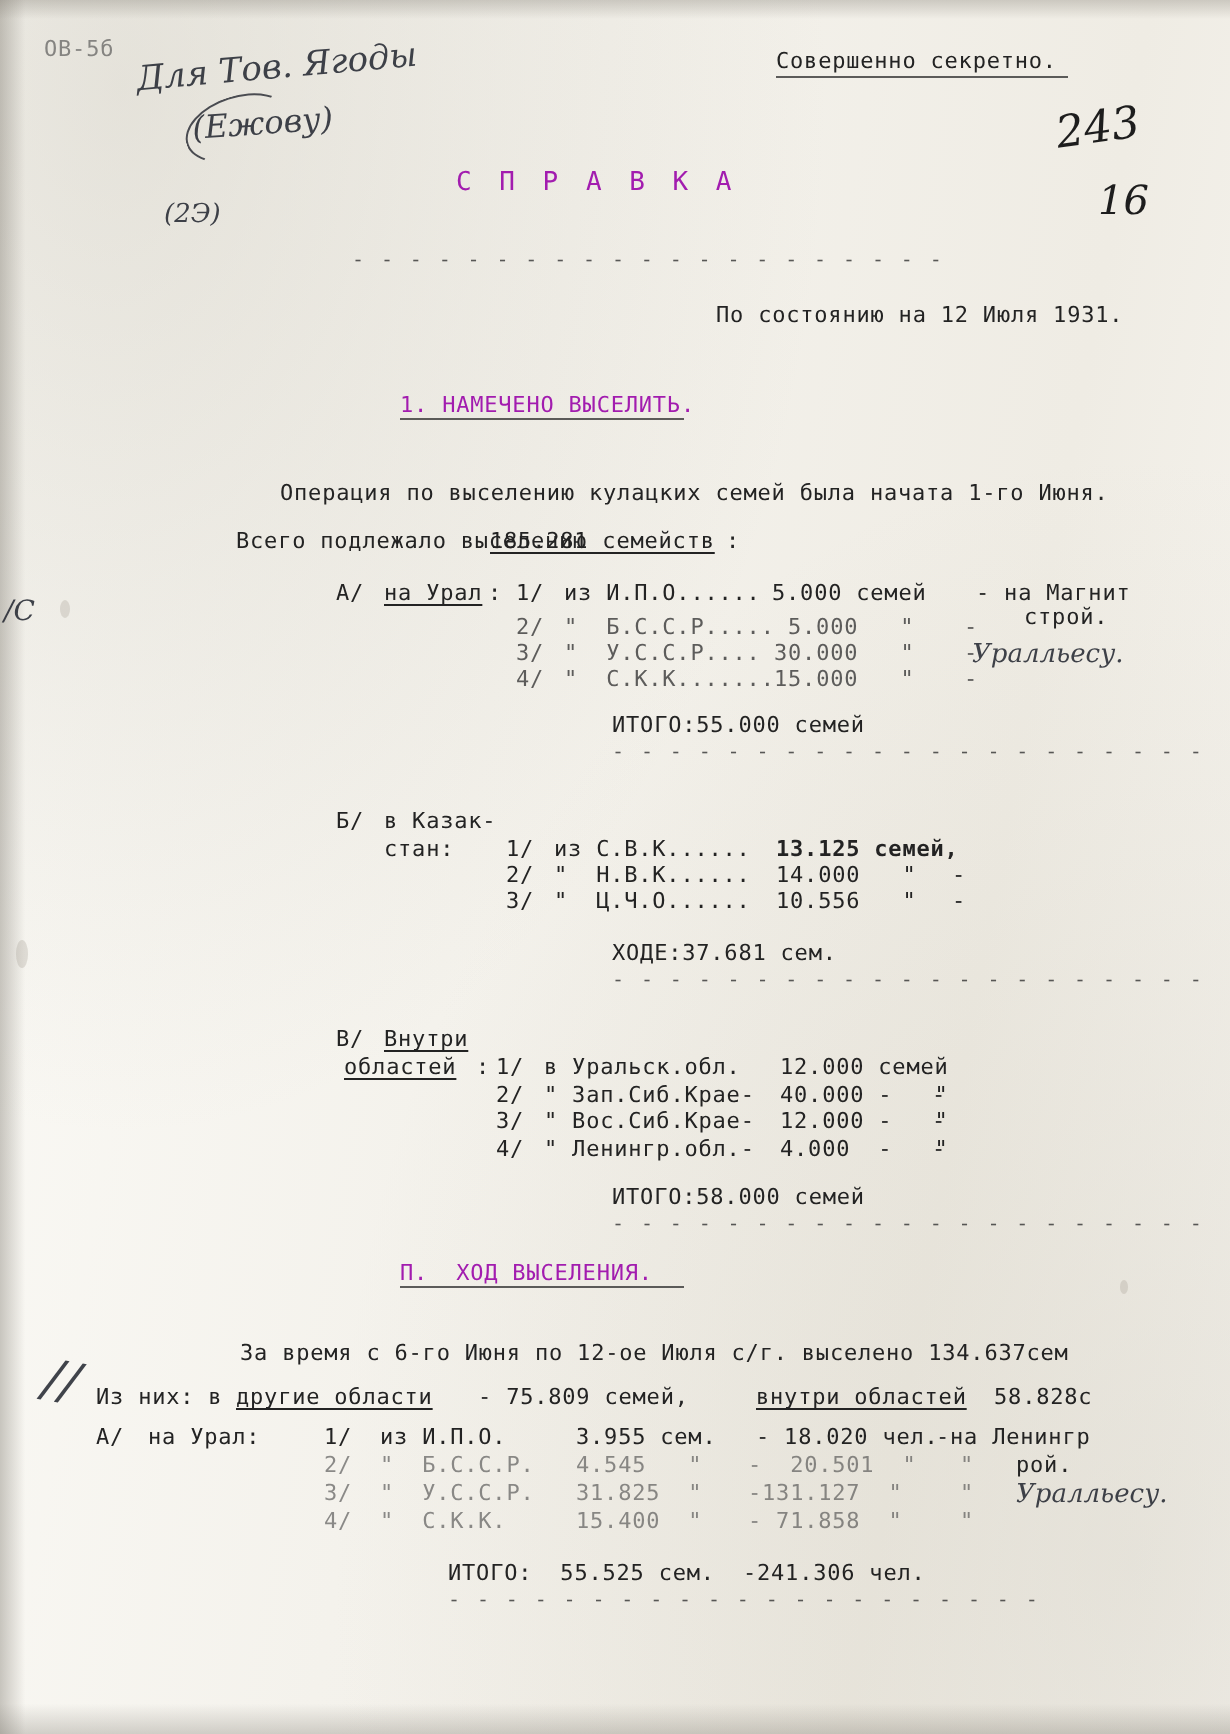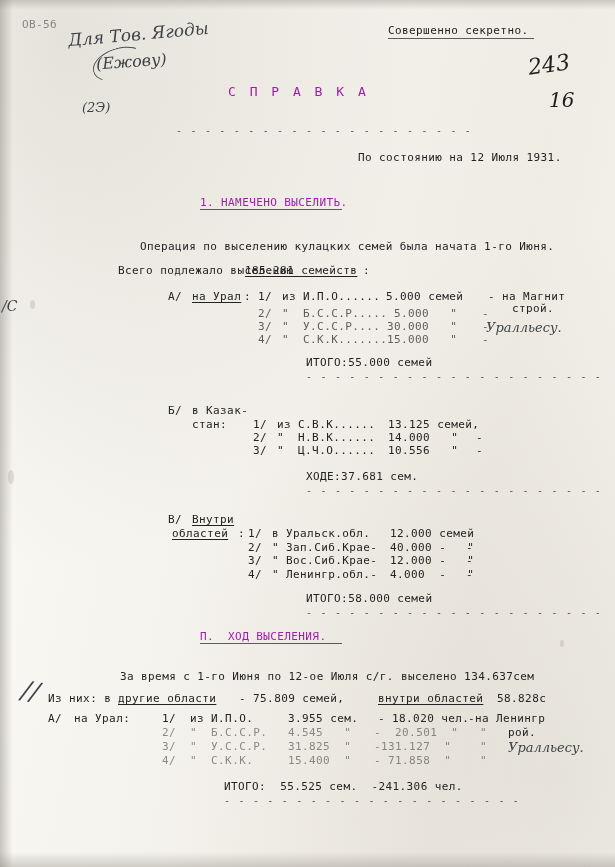--- a/index.html
+++ b/index.html
@@ -187,21 +187,21 @@
 
   <div class="txt" style="left:306px; top:356px;">ИТОГО:55.000 семей</div>
   <div class="txt dash" style="left:306px; top:370px;">- - - - - - - - - - - - - - - - - - - - -</div>
 
   <div class="txt" style="left:168px; top:404px;">Б/</div>
   <div class="txt" style="left:192px; top:404px;">в Казак-</div>
   <div class="txt" style="left:192px; top:418px;">стан:</div>
 
   <div class="txt" style="left:253px; top:418px;">1/</div>
   <div class="txt" style="left:277px; top:418px;">из С.В.К......</div>
-  <div class="txt" style="left:388px; top:418px;">13.125 семей,</div>
+  <div class="txt" style="left:388px; top:418px;font-weight:bold;">13.125 семей,</div>
 
   <div class="txt" style="left:253px; top:431px;">2/</div>
   <div class="txt" style="left:277px; top:431px;">"  Н.В.К......</div>
   <div class="txt" style="left:388px; top:431px;">14.000   "</div>
   <div class="txt" style="left:476px; top:431px;">-</div>
 
   <div class="txt" style="left:253px; top:444px;">3/</div>
   <div class="txt" style="left:277px; top:444px;">"  Ц.Ч.О......</div>
   <div class="txt" style="left:388px; top:444px;">10.556   "</div>
   <div class="txt" style="left:476px; top:444px;">-</div>
@@ -232,21 +232,21 @@
   <div class="txt" style="left:272px; top:568px;">" Ленингр.обл.-</div>
   <div class="txt" style="left:390px; top:568px;">4.000  -   "</div>
   <div class="txt" style="left:466px; top:568px;">-</div>
 
   <div class="txt" style="left:306px; top:592px;">ИТОГО:58.000 семей</div>
   <div class="txt dash" style="left:306px; top:606px;">- - - - - - - - - - - - - - - - - - - - -</div>
 
   <div class="txt bold" style="left:200px; top:630px;">П.  ХОД ВЫСЕЛЕНИЯ.</div>
   <div class="hline" style="left:200px; top:643px; width:142px;"></div>
 
-  <div class="txt" style="left:120px; top:670px;">За время с 1-го Июня по 12-ое Июля с/г. выселено 134.637сем</div>
+  <div class="txt" style="left:120px; top:670px;">За время с 6-го Июня по 12-ое Июля с/г. выселено 134.637сем</div>
 
   <div class="txt" style="left:48px; top:692px;">Из них: в </div>
   <div class="txt ul" style="left:118px; top:692px;">другие области</div>
   <div class="txt" style="left:232px; top:692px;"> - 75.809 семей, </div>
   <div class="txt ul" style="left:378px; top:692px;">внутри областей</div>
   <div class="txt" style="left:490px; top:692px;"> 58.828с</div>
 
   <div class="txt" style="left:48px; top:712px;">А/</div>
   <div class="txt" style="left:74px; top:712px;">на Урал:</div>
 

